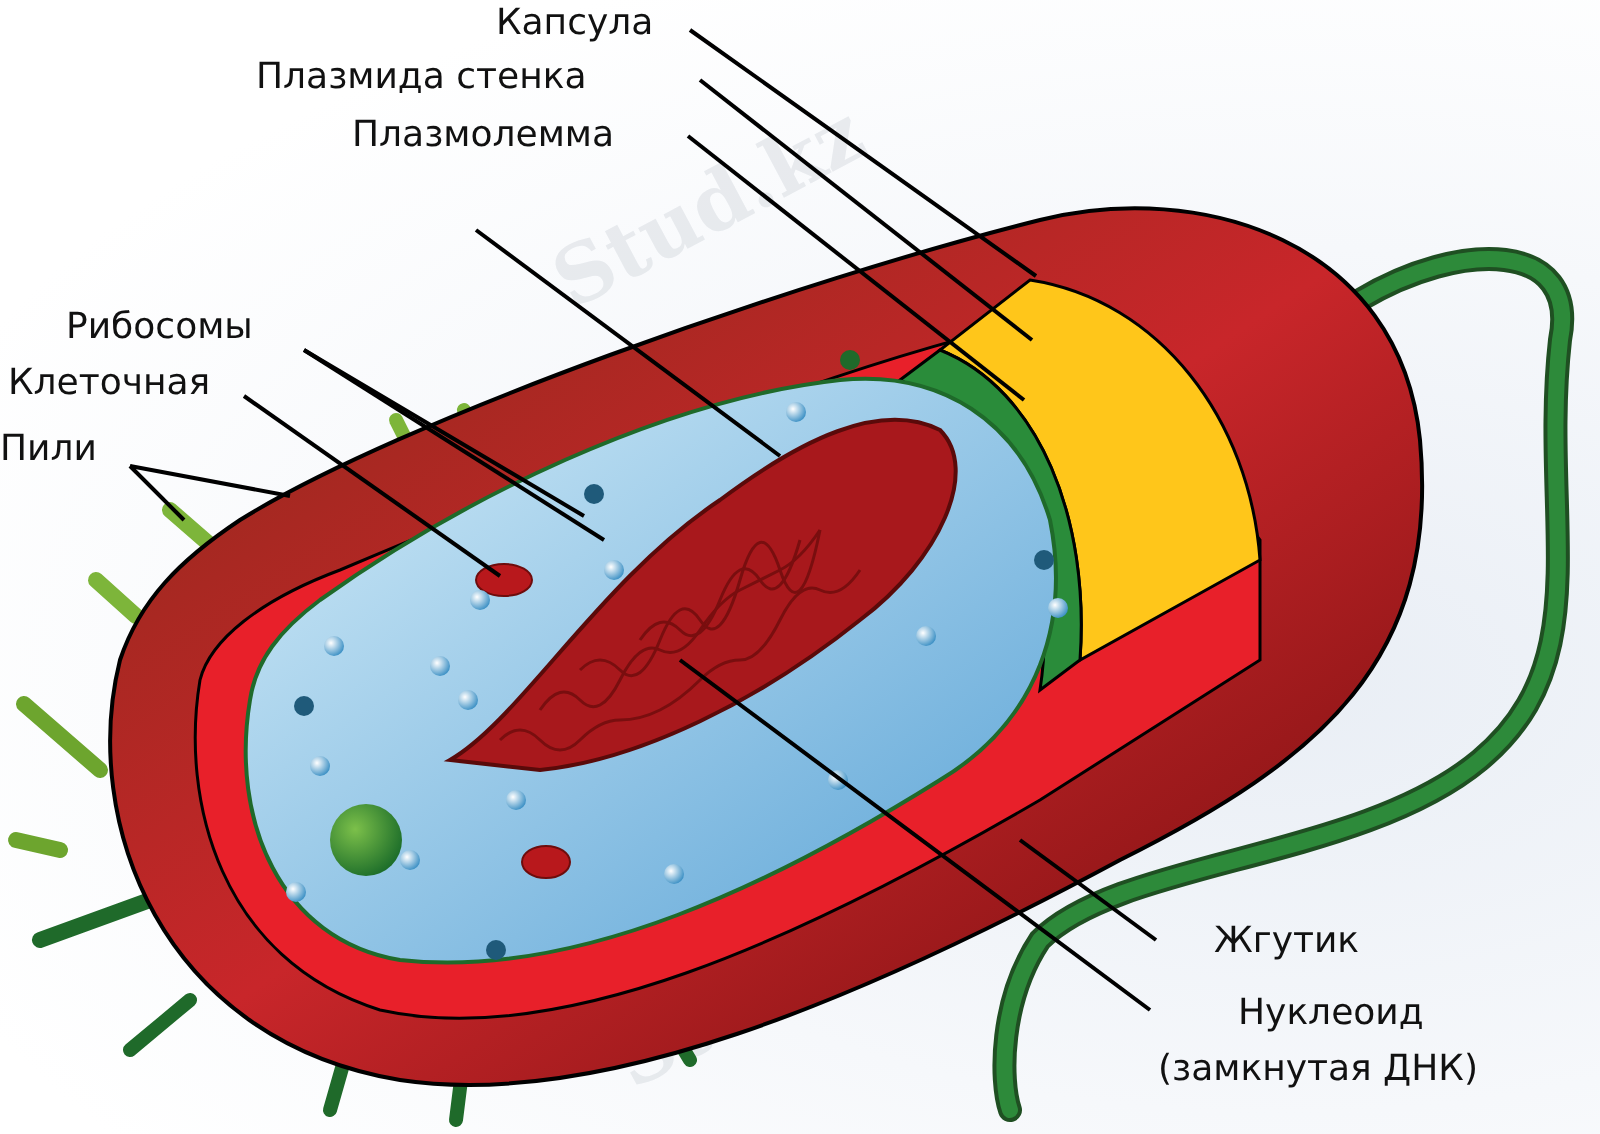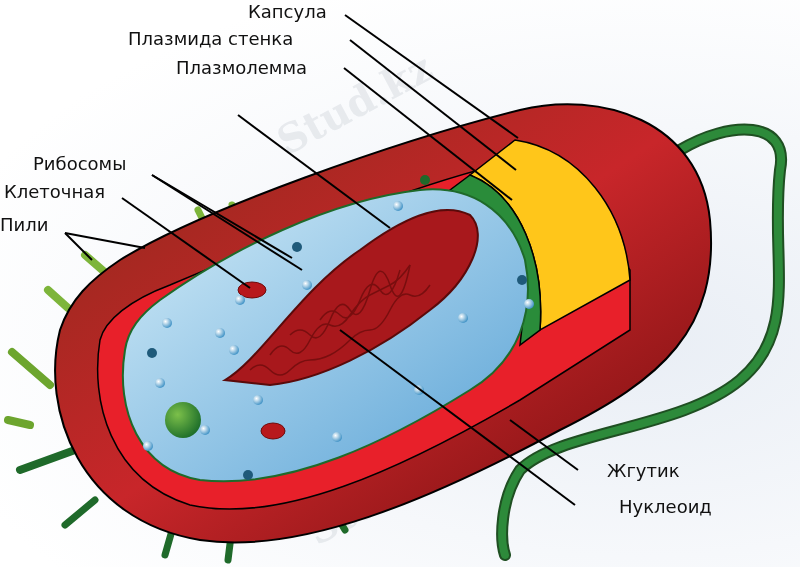--- a/index.html
+++ b/index.html
@@ -120,13 +120,14 @@
   </svg>
 
   <div class="label" style="left:248px;top:2px;">Капсула</div>
   <div class="label" style="left:128px;top:29px;">Плазмида стенка</div>
   <div class="label" style="left:176px;top:58px;text-align:center;">Плазмолемма</div>
   <div class="label" style="left:33px;top:154px;text-align:center;">Рибосомы</div>
   <div class="label" style="left:4px;top:182px;">Клеточная</div>
   <div class="label" style="left:0px;top:215px;">Пили</div>
   <div class="label" style="left:588px;top:461px;margin-left:19px;">Жгутик</div>
   <div class="label" style="left:579px;top:497px;margin-left:40px;">Нуклеоид</div>
+  <div class="label" style="left:579px;top:525px;">(замкнутая ДНК)</div>
 </div>
 
 </body></html>

